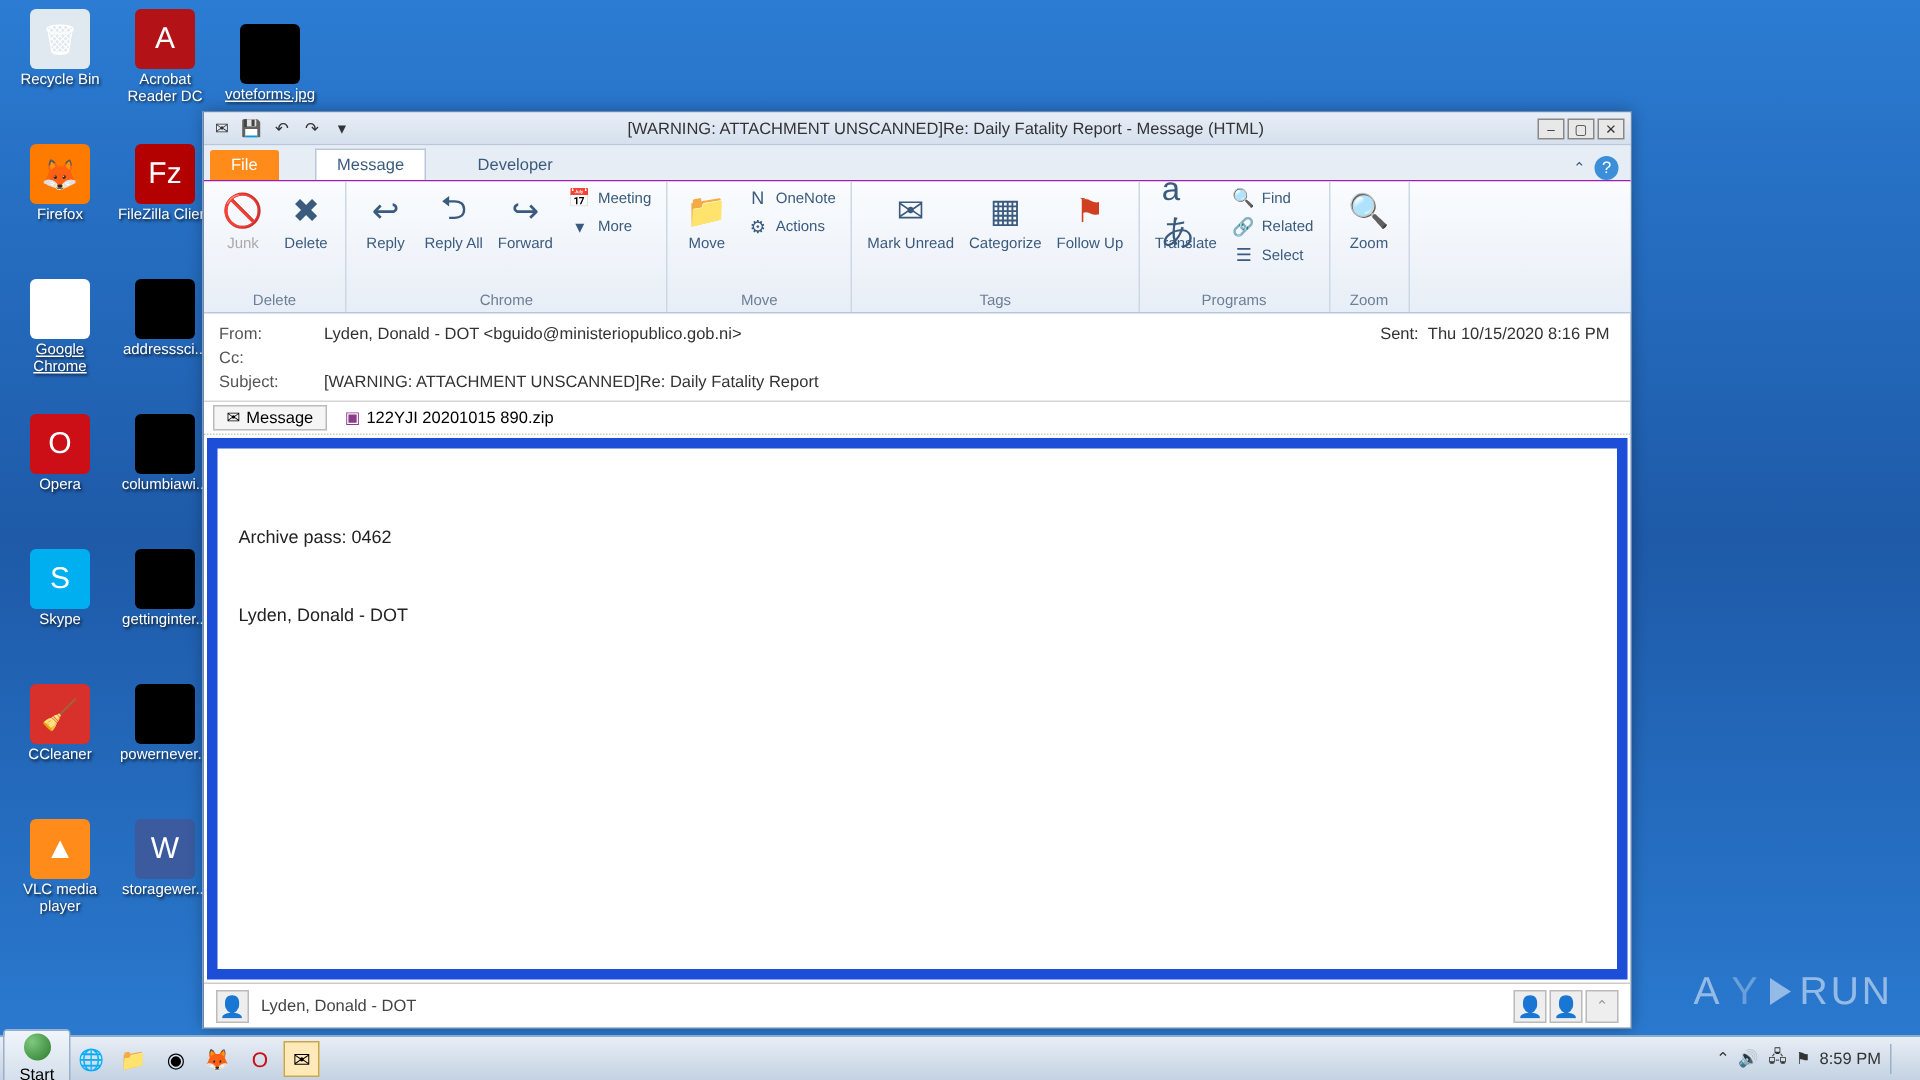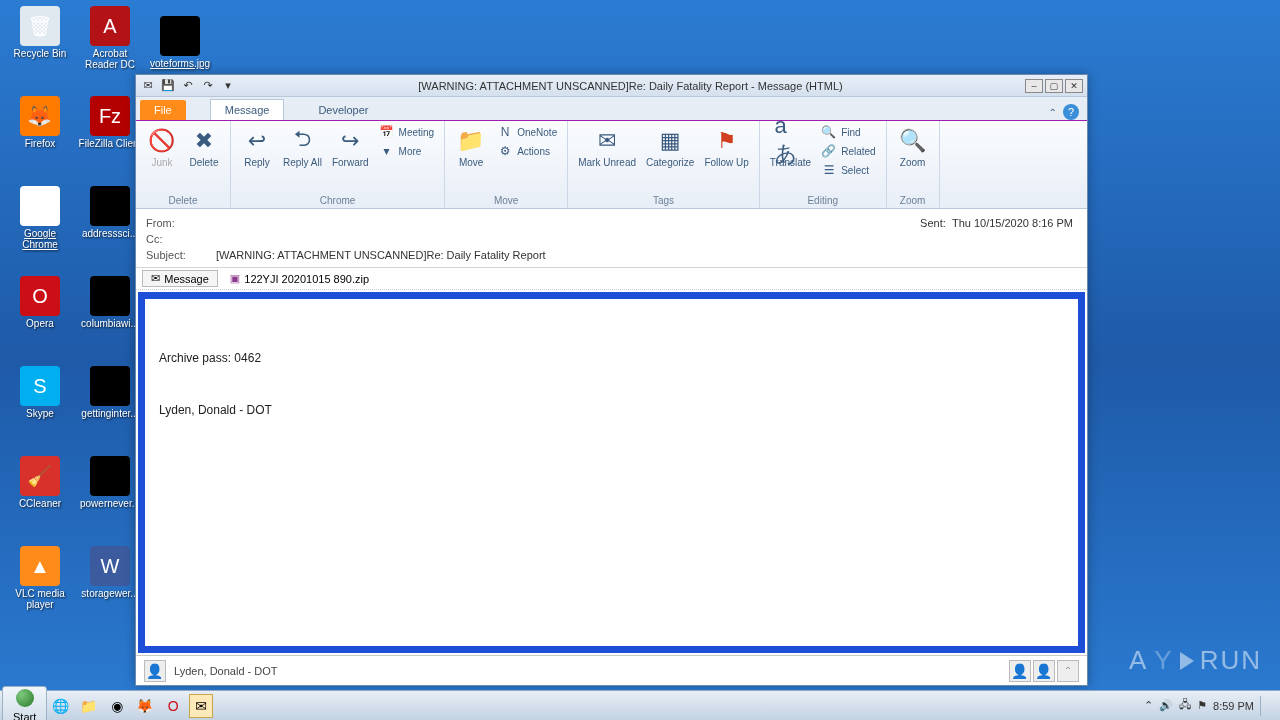--- a/index.html
+++ b/index.html
@@ -262,36 +262,37 @@
           <div class="rbtn small">
               <span class="ricon">🔗</span>
               <span>Related</span>
             </div>
           <div class="rbtn small">
               <span class="ricon">☰</span>
               <span>Select</span>
             </div>
         </div>
       </div>
-      <div class="glabel">Editing</div>
+      <div class="glabel">Programs</div>
     </div>
     <div class="rgroup">
       <div class="items">
         <div class="rbtn">
             <span class="ricon">🔍</span>
             <span>Zoom</span>
           </div>
       </div>
       <div class="glabel">Zoom</div>
     </div>
   </div>
 
   <div class="hdr" style="position:relative;">
     <div class="row">
         <span class="k">From:</span>
+        <span class="v">Lyden, Donald - DOT &lt;bguido@ministeriopublico.gob.ni&gt;</span>
       <span class="sent"><span>Sent:</span>&nbsp;&nbsp;<span>Thu 10/15/2020 8:16 PM</span></span>
     </div>
     <div class="row">
         <span class="k">Cc:</span>
         <span class="v"></span>
       </div>
     <div class="row">
         <span class="k">Subject:</span>
         <span class="v">[WARNING: ATTACHMENT UNSCANNED]Re: Daily Fatality Report</span>
       </div>

